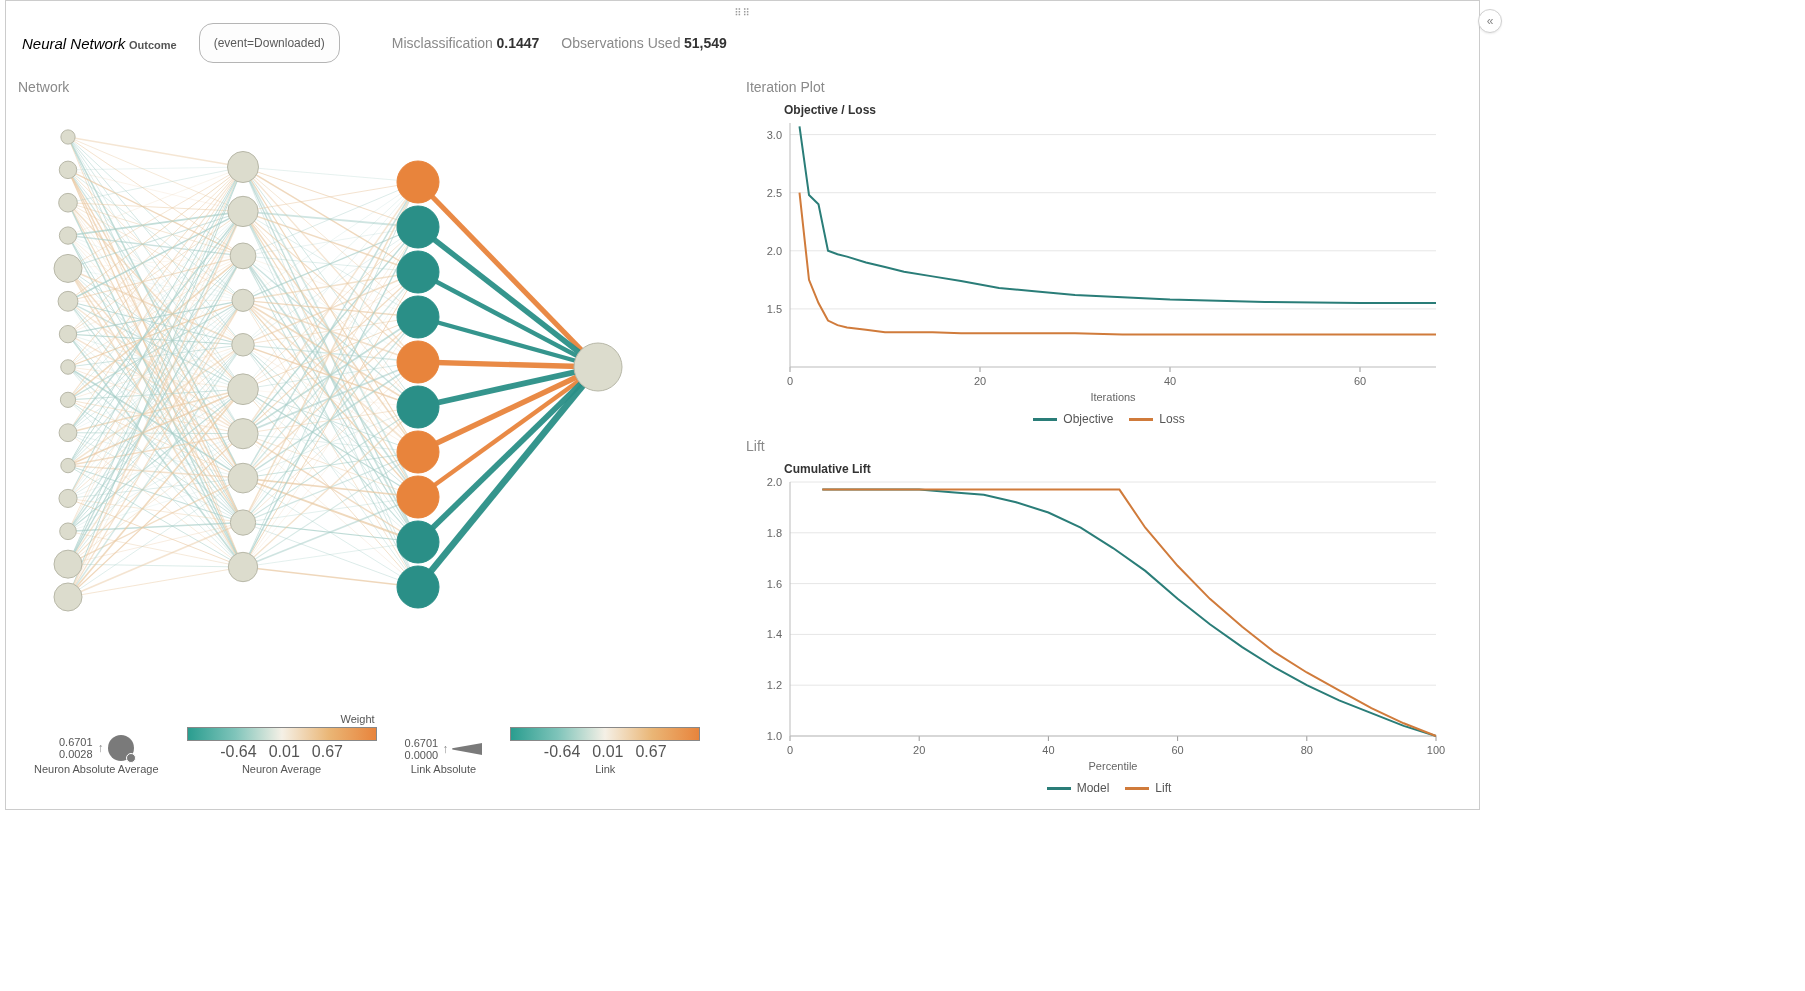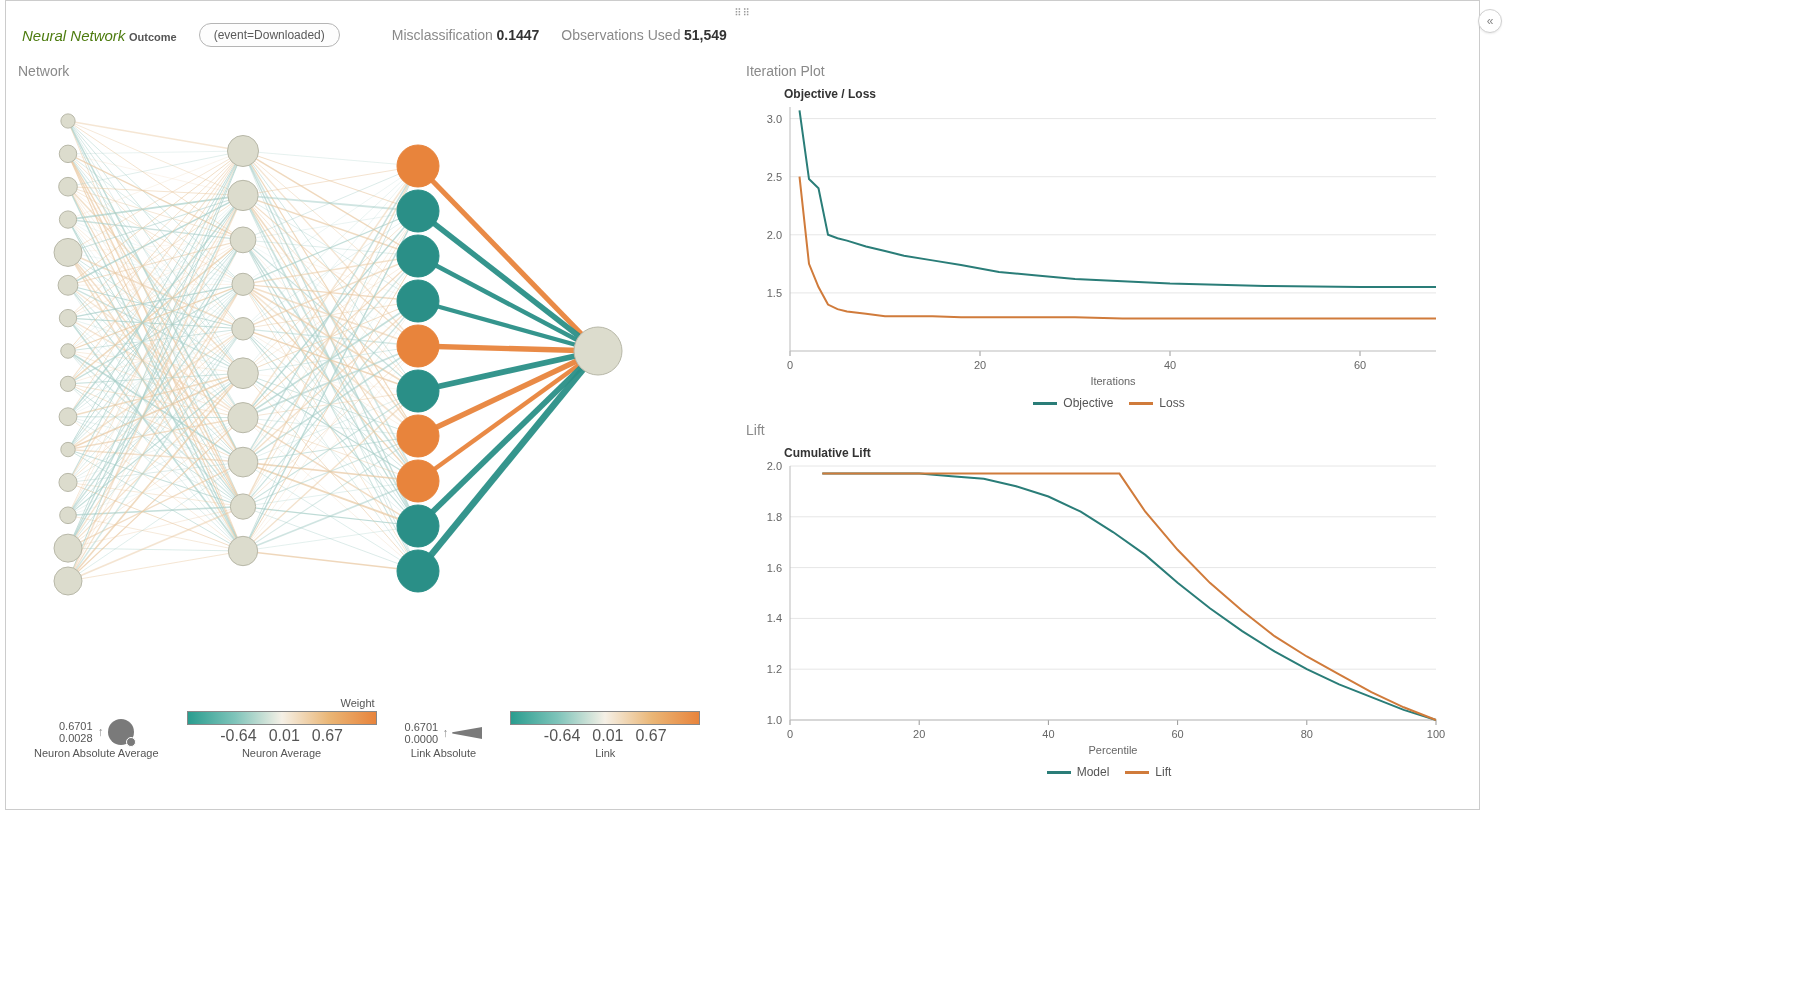--- a/index.html
+++ b/index.html
@@ -42,26 +42,26 @@
   color: #888;
   font-size: 12px;
   box-shadow: 0 1px 2px rgba(0,0,0,.08);
 }
 .header {
   display: flex;
   align-items: center;
   gap: 22px;
   padding: 22px 16px 6px 16px;
 }
-.header .title-italic { font-style: italic; color: #4d7c0f; font-size: 15px; }
+.header .title-italic { font-style: italic; color: #000000; font-size: 15px; }
 .header .title-bold { font-weight: 600; color: #555; font-size: 11px; }
 .pill-btn {
   border: 1px solid #b5b5b5;
   border-radius: 14px;
-  padding: 4px 14px;
+  padding: 12px 14px;
   font-size: 12px;
   color: #5a5a5a;
   background: #fdfdfd;
   cursor: pointer;
   text-align: center;
 }
 .metric-label { color: #8a8a8a; font-size: 14px; }
 .metric-value { font-weight: 700; color: #333; font-size: 14px; }
 .content { display: flex; height: calc(100% - 60px); }
 .left-col { width: 740px; padding: 10px 10px 4px 12px; position: relative; }

